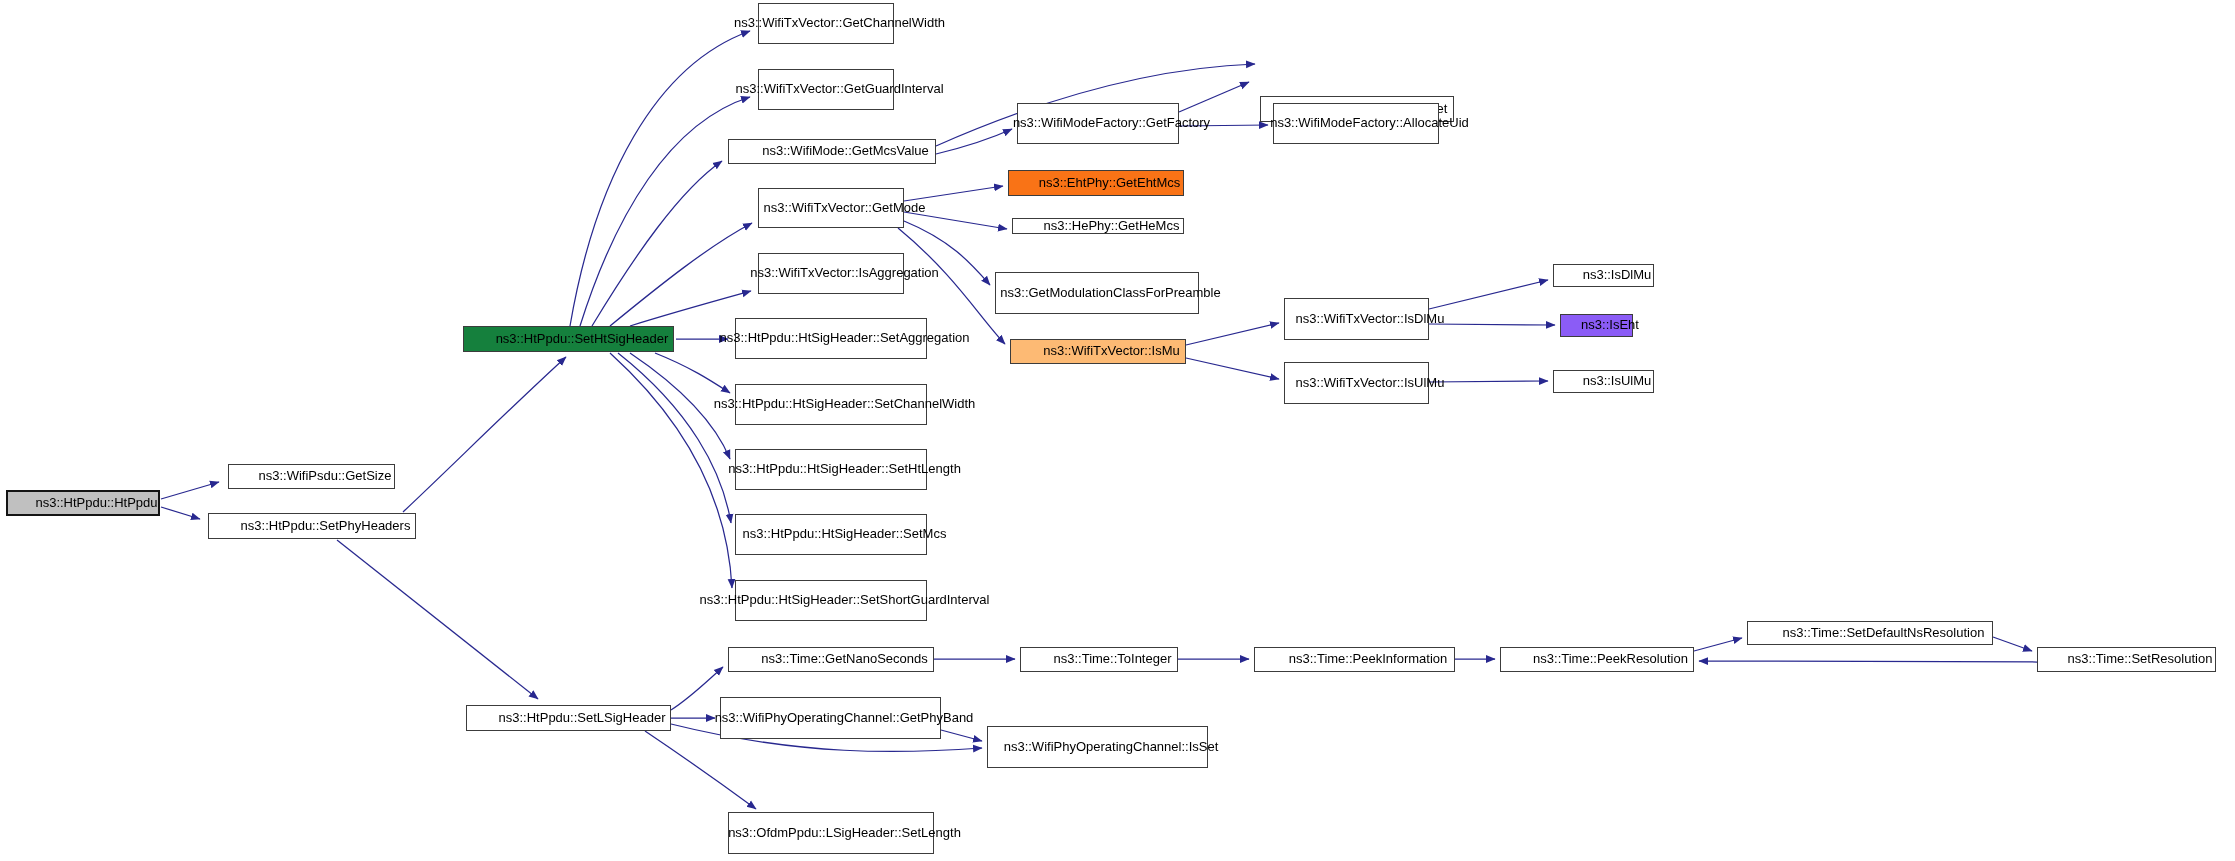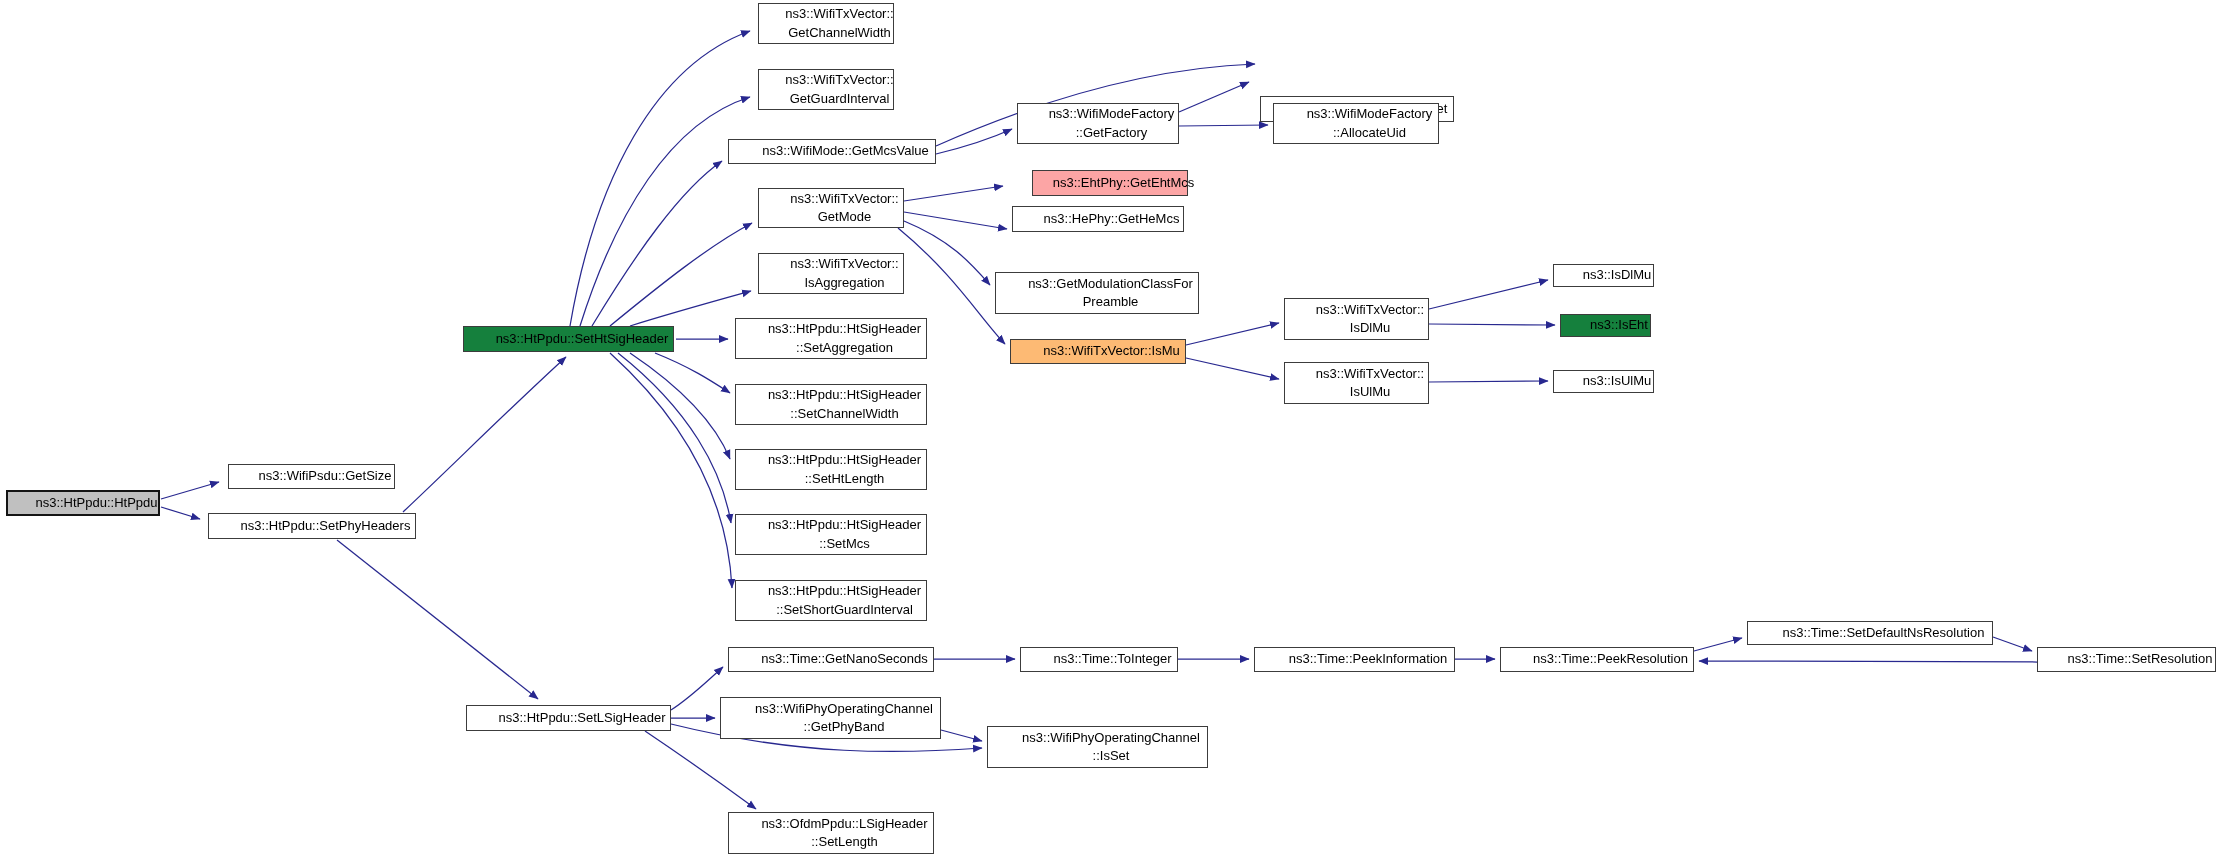--- a/index.html
+++ b/index.html
@@ -11,21 +11,21 @@
     overflow:hidden;
   }
   #edge-layer {
     position:absolute; left:0; top:0;
     width:2235px; height:861px;
   }
   #edge-layer path.edge { fill:none; stroke-width:1.25px; }
   .node {
     position:absolute;
     box-sizing:border-box;
-    display:flex; flex-direction:column;
+    display:flex; flex-direction:row;
     align-items:center; justify-content:center;
     background:#ffffff;
     border:1px solid #3c3c3c;
     color:#000000;
     font-size:13px;
     line-height:1.4;
     white-space:nowrap;
     text-align:center;
     cursor:pointer;
     padding-left:27px;
@@ -163,24 +163,24 @@
       </div>
       <div class="node" style="left: 1500px; top: 647px; width: 194px; height: 25px; background: rgb(255, 255, 255); border-color: rgb(60, 60, 60);">
         <span>ns3::Time::PeekResolution</span>
       </div>
       <div class="node" style="left: 1747px; top: 621px; width: 246px; height: 24px; background: rgb(255, 255, 255); border-color: rgb(60, 60, 60);">
         <span>ns3::Time::SetDefaultNsResolution</span>
       </div>
       <div class="node" style="left: 2037px; top: 647px; width: 179px; height: 25px; background: rgb(255, 255, 255); border-color: rgb(60, 60, 60);">
         <span>ns3::Time::SetResolution</span>
       </div>
-      <div class="node" style="left: 1008px; top: 170px; width: 156px; height: 26px; background: #fca5a5; border-color: rgb(60, 60, 60); margin-left: 24px;">
+      <div class="node" style="left: 1008px; top: 170px; width: 176px; height: 26px; background: #f97316; border-color: rgb(60, 60, 60);">
         <span>ns3::EhtPhy::GetEhtMcs</span>
       </div>
-      <div class="node" style="left: 1012px; top: 206px; width: 172px; height: 26px; background: rgb(255, 255, 255); border-color: rgb(60, 60, 60);">
+      <div class="node" style="left: 1012px; top: 218px; width: 172px; height: 16px; background: rgb(255, 255, 255); border-color: rgb(60, 60, 60);">
         <span>ns3::HePhy::GetHeMcs</span>
       </div>
       <div class="node" style="left: 995px; top: 272px; width: 204px; height: 42px; background: rgb(255, 255, 255); border-color: rgb(60, 60, 60);">
         <span>ns3::GetModulationClassFor</span>
         <span>Preamble</span>
       </div>
       <div class="node" style="left: 1010px; top: 339px; width: 176px; height: 25px; background: #fdba74; border-color: rgb(60, 60, 60);">
         <span>ns3::WifiTxVector::IsMu</span>
       </div>
       <div class="node" style="left: 1017px; top: 103px; width: 162px; height: 41px; background: rgb(255, 255, 255); border-color: rgb(60, 60, 60);">
@@ -198,20 +198,20 @@
         <span>ns3::WifiTxVector::</span>
         <span>IsDlMu</span>
       </div>
       <div class="node" style="left: 1284px; top: 362px; width: 145px; height: 42px; background: rgb(255, 255, 255); border-color: rgb(60, 60, 60);">
         <span>ns3::WifiTxVector::</span>
         <span>IsUlMu</span>
       </div>
       <div class="node" style="left: 1553px; top: 264px; width: 101px; height: 23px; background: rgb(255, 255, 255); border-color: rgb(60, 60, 60);">
         <span>ns3::IsDlMu</span>
       </div>
-      <div class="node" style="left: 1560px; top: 314px; width: 91px; height: 23px; background: #15803d; border-color: rgb(60, 60, 60);">
+      <div class="node" style="left: 1560px; top: 314px; width: 73px; height: 23px; background: #8b5cf6; border-color: rgb(60, 60, 60);">
         <span>ns3::IsEht</span>
       </div>
       <div class="node" style="left: 1553px; top: 370px; width: 101px; height: 23px; background: rgb(255, 255, 255); border-color: rgb(60, 60, 60);">
         <span>ns3::IsUlMu</span>
       </div>
     </div>
 </div>
 
 </body></html>

